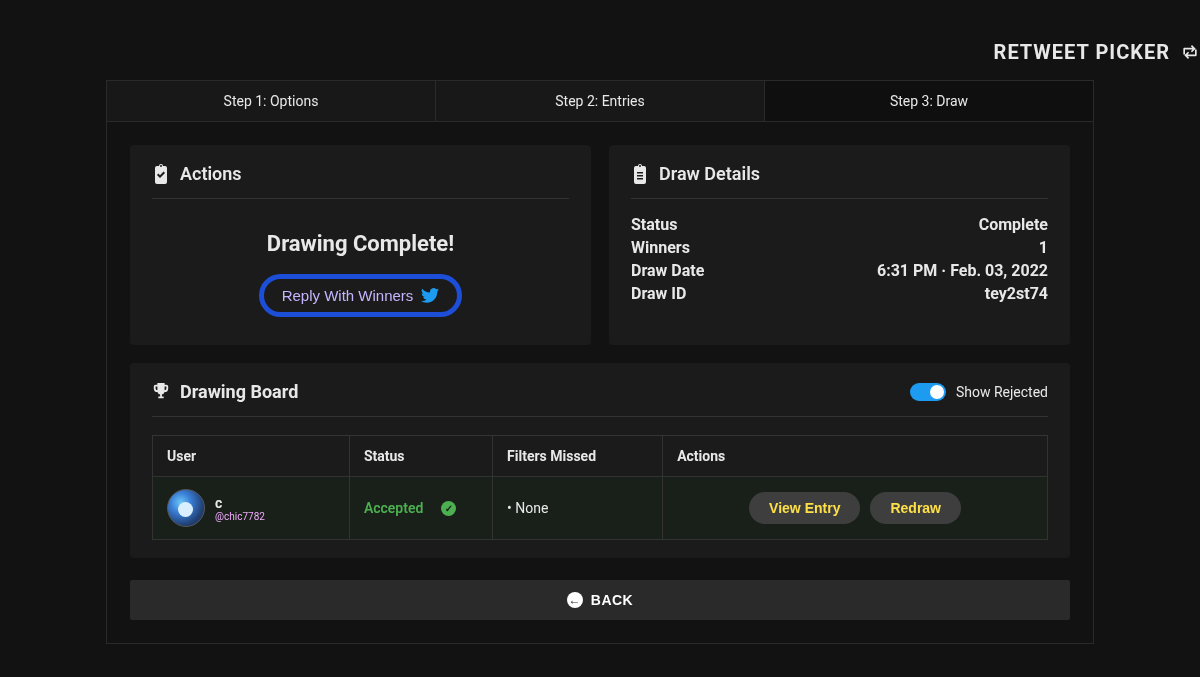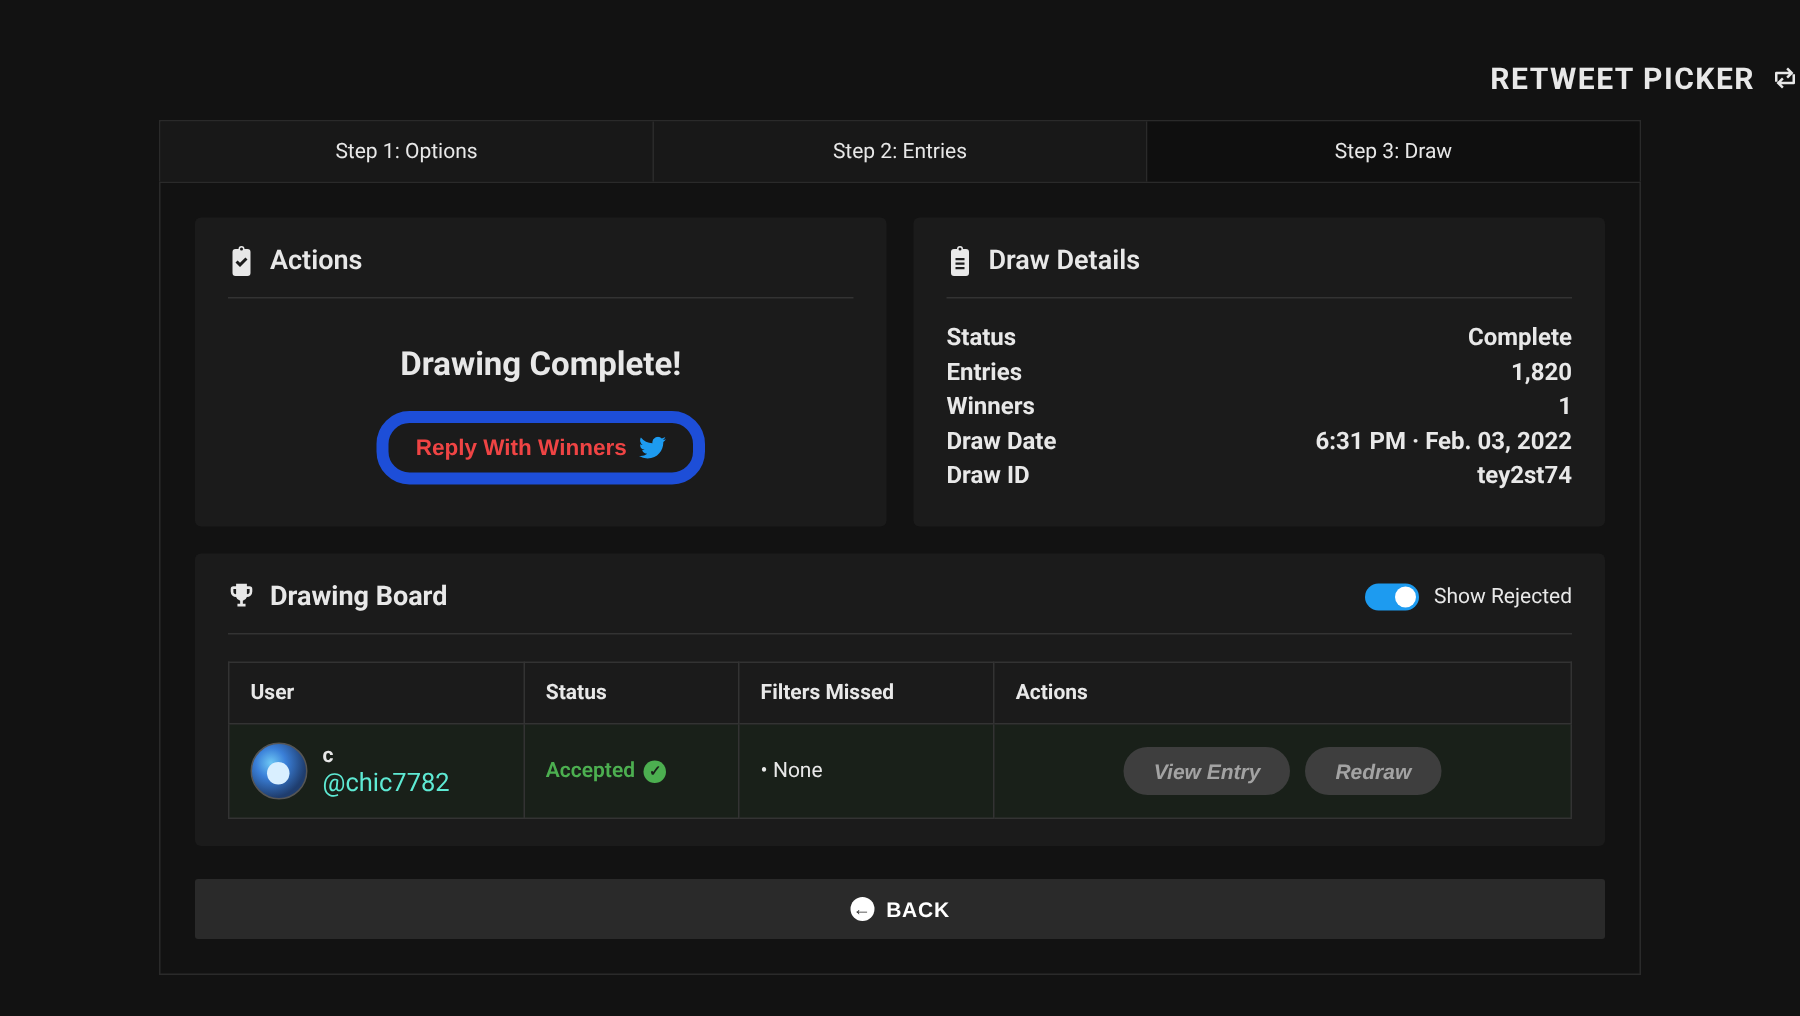--- a/index.html
+++ b/index.html
@@ -69,27 +69,27 @@
 .actions-body { text-align: center; padding: 18px 0 10px; }
 .complete-text {
   font-size: 22px;
   font-weight: 700;
   margin-bottom: 18px;
 }
 .reply-btn {
   display: inline-flex;
   align-items: center;
   gap: 8px;
-  border: 8px solid #1d4ed8;
-  color: #ef4444;
+  border: 5px solid #1d4ed8;
+  color: #c4b5fd;
   background: transparent;
   padding: 8px 18px;
   border-radius: 22px;
   font-size: 15px;
-  font-weight: 700;
+  font-weight: 400;
   cursor: pointer;
 }
 .details-list .detail-row {
   display: flex;
   justify-content: space-between;
   font-size: 16px;
   padding: 2px 0;
 }
 .detail-label { font-weight: 700; }
 .detail-value { font-weight: 700; }
@@ -155,44 +155,43 @@
 }
 .avatar::after{
   content:"";
   position:absolute;
   left:10px; top:12px;
   width:15px; height:15px;
   background: #d9efff;
   border-radius:50%;
 }
 .user-name { font-weight: 700; font-size: 14px; }
-.user-handle { color: #5eead4; font-size: 17px; }
-.status-accepted { color: #4caf50; font-weight: 600; display: inline-flex; align-items: center; gap: 6px; }
+.user-handle { color: #f0abfc; font-size: 10px; }
+.status-accepted { color: #4caf50; font-weight: 600; display: inline-flex; align-items: center; gap: 18px; }
 .check-badge {
   width: 15px; height: 15px;
   background: #4caf50;
   border-radius: 50%;
   display: inline-flex;
   align-items: center;
   justify-content: center;
   color: #192019;
   font-size: 10px;
   font-weight: bold;
 }
 .action-btns { display: flex; gap: 10px; justify-content: center; }
 .pill-btn {
   background: #3e3e3e;
-  color: #a3a3a3;
+  color: #fde047;
   border: none;
   padding: 8px 20px;
   border-radius: 18px;
   font-size: 14px;
   font-weight: 600;
   cursor: pointer;
-  font-style: italic;
 }
 .back-btn {
   width: 100%;
   background: #2a2a2a;
   color: #fff;
   border: none;
   padding: 12px;
   font-size: 14px;
   font-weight: 700;
   letter-spacing: 0.5px;
@@ -268,24 +267,20 @@
               <svg width="18" height="20" viewBox="0 0 18 20" fill="#e8e8e8">
                   <path d="M13 2h-2a2 2 0 0 0-4 0H5a2 2 0 0 0-2 2v14a2 2 0 0 0 2 2h8a2 2 0 0 0 2-2V4a2 2 0 0 0-2-2zM9 1a1 1 0 1 1-1 1 1 1 0 0 1 1-1zM6 8h6v1.5H6zm0 3h6v1.5H6zm0 3h6v1.5H6z"></path>
                 </svg>
             </span>
             <span>Draw Details</span>
           </div>
           <div class="details-list">
             <div class="detail-row">
               <span class="detail-label">Status</span>
               <span class="detail-value">Complete</span>
-            </div>
-            <div class="detail-row">
-              <span class="detail-label">Entries</span>
-              <span class="detail-value">1,820</span>
             </div>
             <div class="detail-row">
               <span class="detail-label">Winners</span>
               <span class="detail-value">1</span>
             </div>
             <div class="detail-row">
               <span class="detail-label">Draw Date</span>
               <span class="detail-value">6:31 PM · Feb. 03, 2022</span>
             </div>
             <div class="detail-row">

